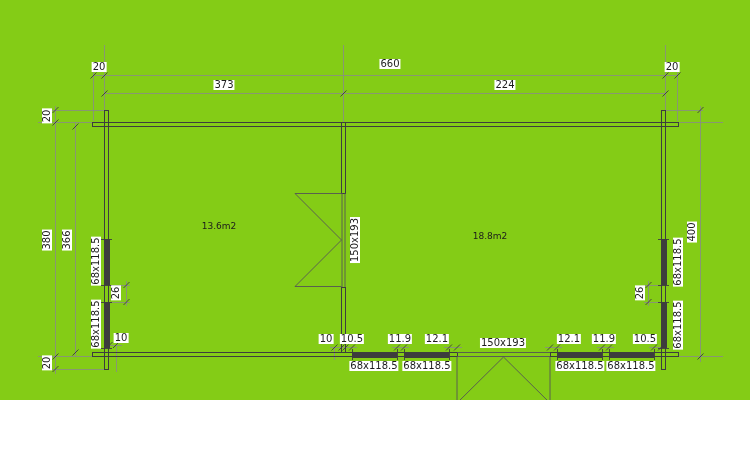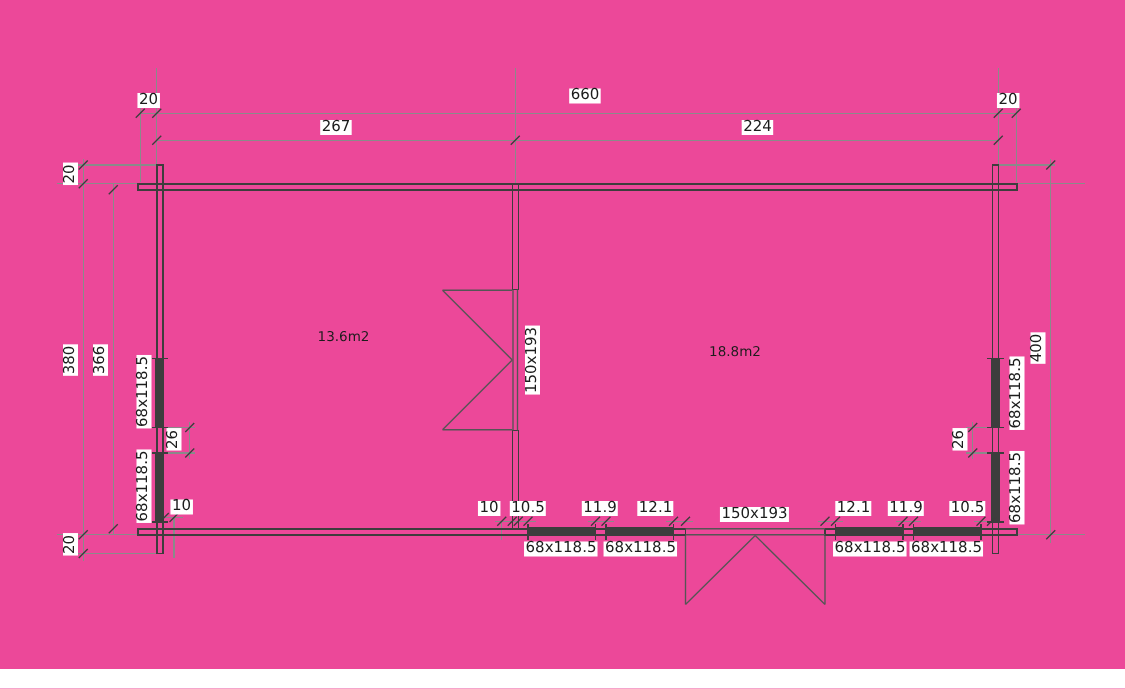--- a/index.html
+++ b/index.html
@@ -1,16 +1,16 @@
 <!DOCTYPE html>
 <html><head>
 <meta charset="utf-8">
 <style>
   html,body{margin:0;padding:0;background:#fff;}
-  .canvas{position:relative;width:750px;height:446px;background:#ec4899;overflow:hidden;
+  .canvas{position:relative;width:750px;height:400px;background:#84cc16;overflow:hidden;
           font-family:"DejaVu Sans","Liberation Sans",sans-serif;color:#1c1c1c;}
   .canvas svg{position:absolute;left:0;top:0;}
   .lbl{position:absolute;transform:translate(-50%,-50%);font-size:10px;line-height:1;
        white-space:nowrap;letter-spacing:0px;color:#1c1c1c;background:#fff;padding:0 1px;}
   .rot{transform:translate(-50%,-50%) rotate(-90deg);}
   .sm{font-size:10px;}
   .room{font-size:9px;background:transparent;}
 </style>
 </head>
 <body>
@@ -85,37 +85,37 @@
                M446 350.5 L452 344.5 M454 350.5 L460 344.5
                M547 350.5 L553 344.5 M554 350.5 L560 344.5
                M599 350.5 L605 344.5 M606 350.5 L612 344.5
                M651 350.5 L657 344.5 M658 350.5 L664 344.5"></path>
     </g>
   </svg>
 
   <span class="lbl" style="left:99px;top:67px">20</span>
   <span class="lbl" style="left:390px;top:64px">660</span>
   <span class="lbl" style="left:672px;top:67px">20</span>
-  <span class="lbl" style="left:224px;top:85px">267</span>
+  <span class="lbl" style="left:224px;top:85px">373</span>
   <span class="lbl" style="left:505px;top:85px">224</span>
 
   <span class="lbl rot" style="left:47px;top:116px">20</span>
   <span class="lbl rot" style="left:47px;top:240px">380</span>
   <span class="lbl rot" style="left:67px;top:240px">366</span>
   <span class="lbl rot" style="left:47px;top:363px">20</span>
   <span class="lbl rot" style="left:96px;top:261px">68x118.5</span>
   <span class="lbl rot" style="left:116px;top:293px">26</span>
   <span class="lbl rot" style="left:96px;top:324px">68x118.5</span>
 
   <span class="lbl rot" style="left:692px;top:232px">400</span>
   <span class="lbl rot" style="left:678px;top:262px">68x118.5</span>
   <span class="lbl rot" style="left:640px;top:293px">26</span>
   <span class="lbl rot" style="left:678px;top:325px">68x118.5</span>
 
-  <span class="lbl room" style="left:229px;top:226px">13.6m2</span>
+  <span class="lbl room" style="left:219px;top:226px">13.6m2</span>
   <span class="lbl room" style="left:490px;top:236px">18.8m2</span>
 
   <span class="lbl rot" style="left:355px;top:240px">150x193</span>
 
   <span class="lbl sm" style="left:121px;top:338px">10</span>
   <span class="lbl sm" style="left:326px;top:339px">10</span>
   <span class="lbl sm" style="left:352px;top:339px">10.5</span>
   <span class="lbl sm" style="left:400px;top:339px">11.9</span>
   <span class="lbl sm" style="left:437px;top:339px">12.1</span>
   <span class="lbl sm" style="left:503px;top:343px">150x193</span>

